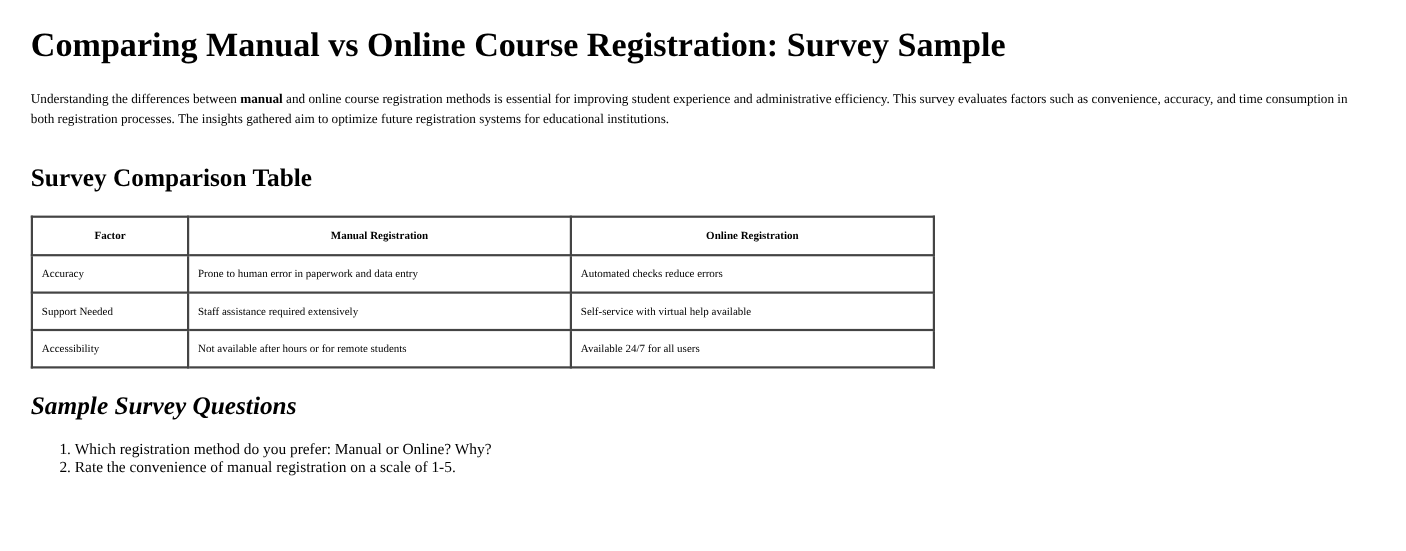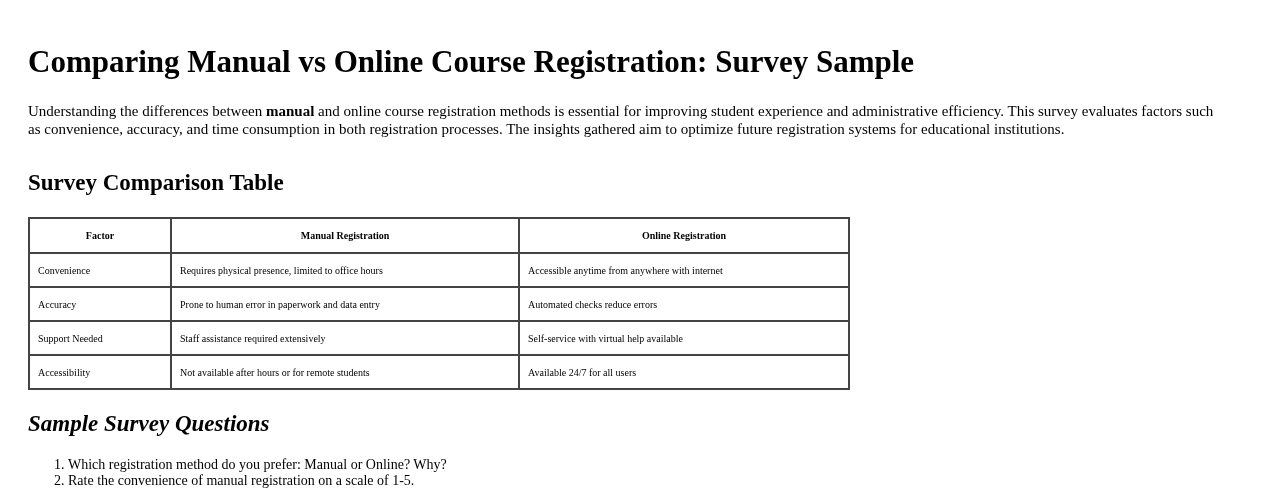--- a/index.html
+++ b/index.html
@@ -14,27 +14,27 @@
       font-family: "Liberation Serif", "DejaVu Serif", serif;
       color: #000;
       font-size: 15px;
     }
     .page {
       padding: 0 28px;
     }
     h1 {
       font-size: 31px;
       font-weight: bold;
-      margin: 44px 0 0 0;
+      margin: 23px 0 0 0;
       line-height: 36px;
     }
     p.intro {
       margin: 22px 0 0 0;
       line-height: 18px;
-      font-size: 15px;
+      font-size: 12px;
       max-width: 1200px;
     }
     h2 {
       font-size: 23px;
       font-weight: bold;
       margin: 0;
       line-height: 28px;
     }
     h2.table-heading {
       margin-top: 31px;
@@ -86,25 +86,20 @@
   <table>
     <thead>
       <tr>
         <th>Factor</th>
         <th>Manual Registration</th>
         <th>Online Registration</th>
       </tr>
     </thead>
     <tbody>
       <tr>
-        <td class="factor">Convenience</td>
-        <td class="manual">Requires physical presence, limited to office hours</td>
-        <td class="online">Accessible anytime from anywhere with internet</td>
-      </tr>
-      <tr>
         <td class="factor">Accuracy</td>
         <td class="manual">Prone to human error in paperwork and data entry</td>
         <td class="online">Automated checks reduce errors</td>
       </tr>
       <tr>
         <td class="factor">Support Needed</td>
         <td class="manual">Staff assistance required extensively</td>
         <td class="online">Self-service with virtual help available</td>
       </tr>
       <tr>

